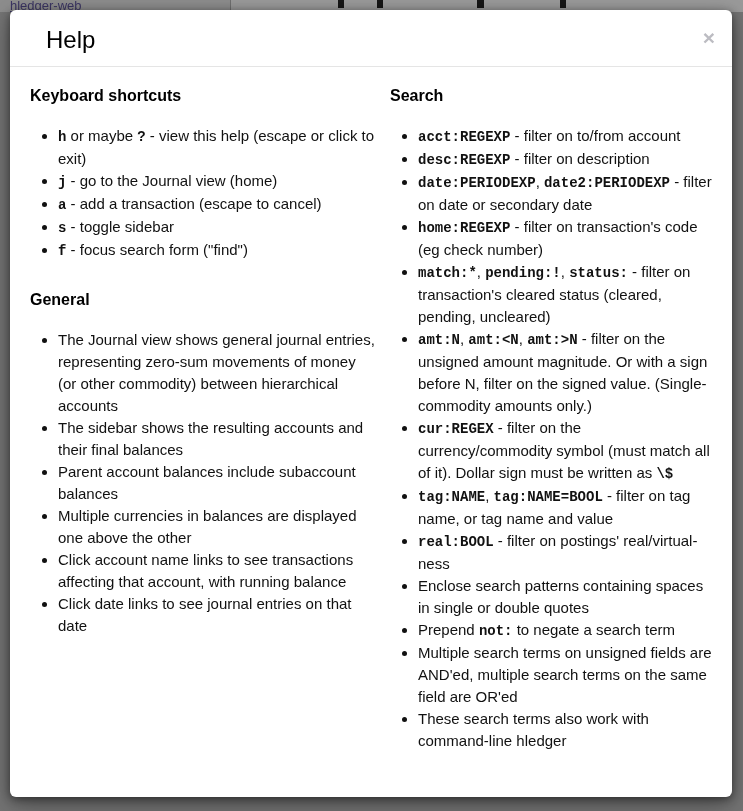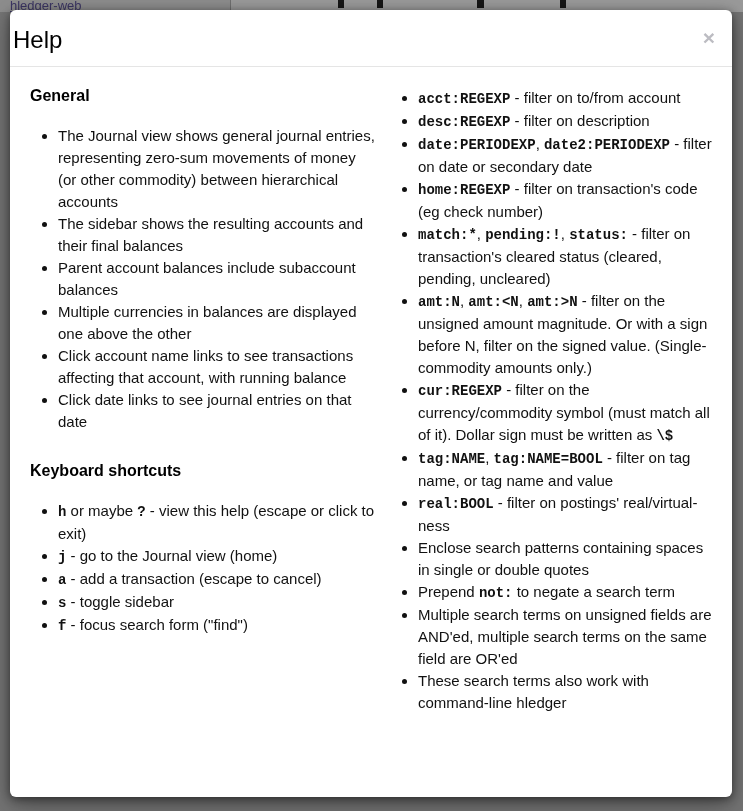--- a/index.html
+++ b/index.html
@@ -27,21 +27,21 @@
   .backdrop { position:absolute; inset:0; z-index:2; background:transparent; }
 
   
   .modal {
     position:absolute; left:10px; top:10px; width:722px; height:787px; z-index:3;
     background:var(--modal-bg, #ffffff); border-radius:6px;
     box-shadow:0 2px 9px rgba(0,0,0,0.45), 0 8px 24px rgba(0,0,0,0.35);
     box-sizing:border-box;
   }
   .modal-header {
-    position:relative; padding:15px 20px 12px 3px;
+    position:relative; padding:15px 20px 12px 36px;
     border-bottom:1px solid var(--header-divider, #e5e5e5);
   }
   .modal-title { margin:0; font-size:24px; font-weight:400; line-height:29px; color:#000; }
   .close {
     position:absolute; top:17px; right:17px; padding:0; border:none; background:none;
     font-family:"Liberation Sans", sans-serif; font-size:21px; font-weight:700; line-height:1;
     color:var(--close-icon-color, #bcbcc2); cursor:pointer;
   }
 
   .modal-body { display:flex; padding:20px 14px 0 20px; box-sizing:border-box; }
@@ -75,51 +75,52 @@
 <div class="backdrop"></div>
 
 <div class="modal">
   <div class="modal-header">
     <h2 class="modal-title">Help</h2>
     <button class="close">×</button>
   </div>
   <div class="modal-body">
     <div class="col-left">
         <div class="section">
+          <h3>Keyboard shortcuts</h3>
+          <ul>
+            <li><code>h</code> or maybe <code>?</code> - view this help (escape or click to exit)</li>
+            <li><code>j</code> - go to the Journal view (home)</li>
+            <li><code>a</code> - add a transaction (escape to cancel)</li>
+            <li><code>s</code> - toggle sidebar</li>
+            <li><code>f</code> - focus search form ("find")</li>
+          </ul>
+        </div>
+        <div class="section">
           <h3>General</h3>
           <ul>
             <li>The Journal view shows general journal entries, representing zero-sum movements of money (or other commodity) between hierarchical accounts</li>
             <li>The sidebar shows the resulting accounts and their final balances</li>
             <li>Parent account balances include subaccount balances</li>
             <li>Multiple currencies in balances are displayed one above the other</li>
             <li>Click account name links to see transactions affecting that account, with running balance</li>
             <li>Click date links to see journal entries on that date</li>
           </ul>
         </div>
-        <div class="section">
-          <h3>Keyboard shortcuts</h3>
-          <ul>
-            <li><code>h</code> or maybe <code>?</code> - view this help (escape or click to exit)</li>
-            <li><code>j</code> - go to the Journal view (home)</li>
-            <li><code>a</code> - add a transaction (escape to cancel)</li>
-            <li><code>s</code> - toggle sidebar</li>
-            <li><code>f</code> - focus search form ("find")</li>
-          </ul>
-        </div>
       </div>
     <div class="col-right">
         <div class="section">
+          <h3>Search</h3>
           <ul>
             <li><code>acct:REGEXP</code> - filter on to/from account</li>
             <li><code>desc:REGEXP</code> - filter on description</li>
             <li><code>date:PERIODEXP</code>, <code>date2:PERIODEXP</code> - filter on date or secondary date</li>
             <li><code>home:REGEXP</code> - filter on transaction's code (eg check number)</li>
             <li><code>match:*</code>, <code>pending:!</code>, <code>status:</code> - filter on transaction's cleared status (cleared, pending, uncleared)</li>
             <li><code>amt:N</code>, <code>amt:&lt;N</code>, <code>amt:&gt;N</code> - filter on the unsigned amount magnitude. Or with a sign before N, filter on the signed value. (Single-commodity amounts only.)</li>
-            <li><code>cur:REGEXP</code> - filter on the currency/commodity symbol (must match all of it). Dollar sign must be written as <code>\$</code></li>
+            <li><code>cur:REGEX</code> - filter on the currency/commodity symbol (must match all of it). Dollar sign must be written as <code>\$</code></li>
             <li><code>tag:NAME</code>, <code>tag:NAME=BOOL</code> - filter on tag name, or tag name and value</li>
             <li><code>real:BOOL</code> - filter on postings' real/virtual-ness</li>
             <li>Enclose search patterns containing spaces in single or double quotes</li>
             <li>Prepend <code>not:</code> to negate a search term</li>
             <li>Multiple search terms on unsigned fields are AND'ed, multiple search terms on the same field are OR'ed</li>
             <li>These search terms also work with command-line hledger</li>
           </ul>
         </div>
       </div>
   </div>

